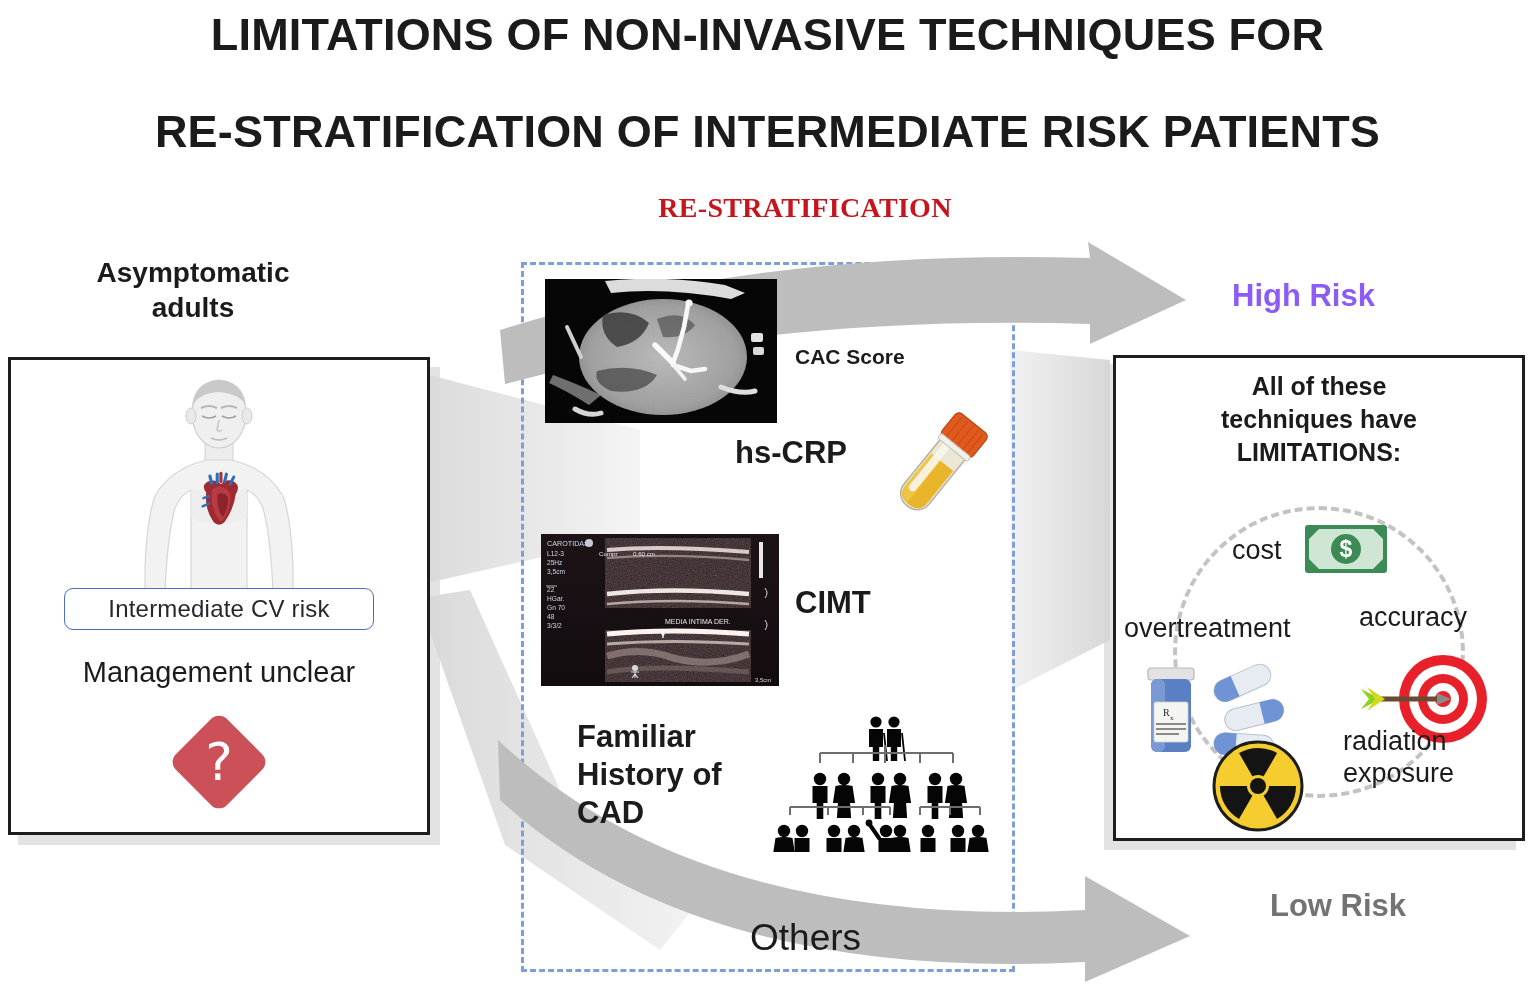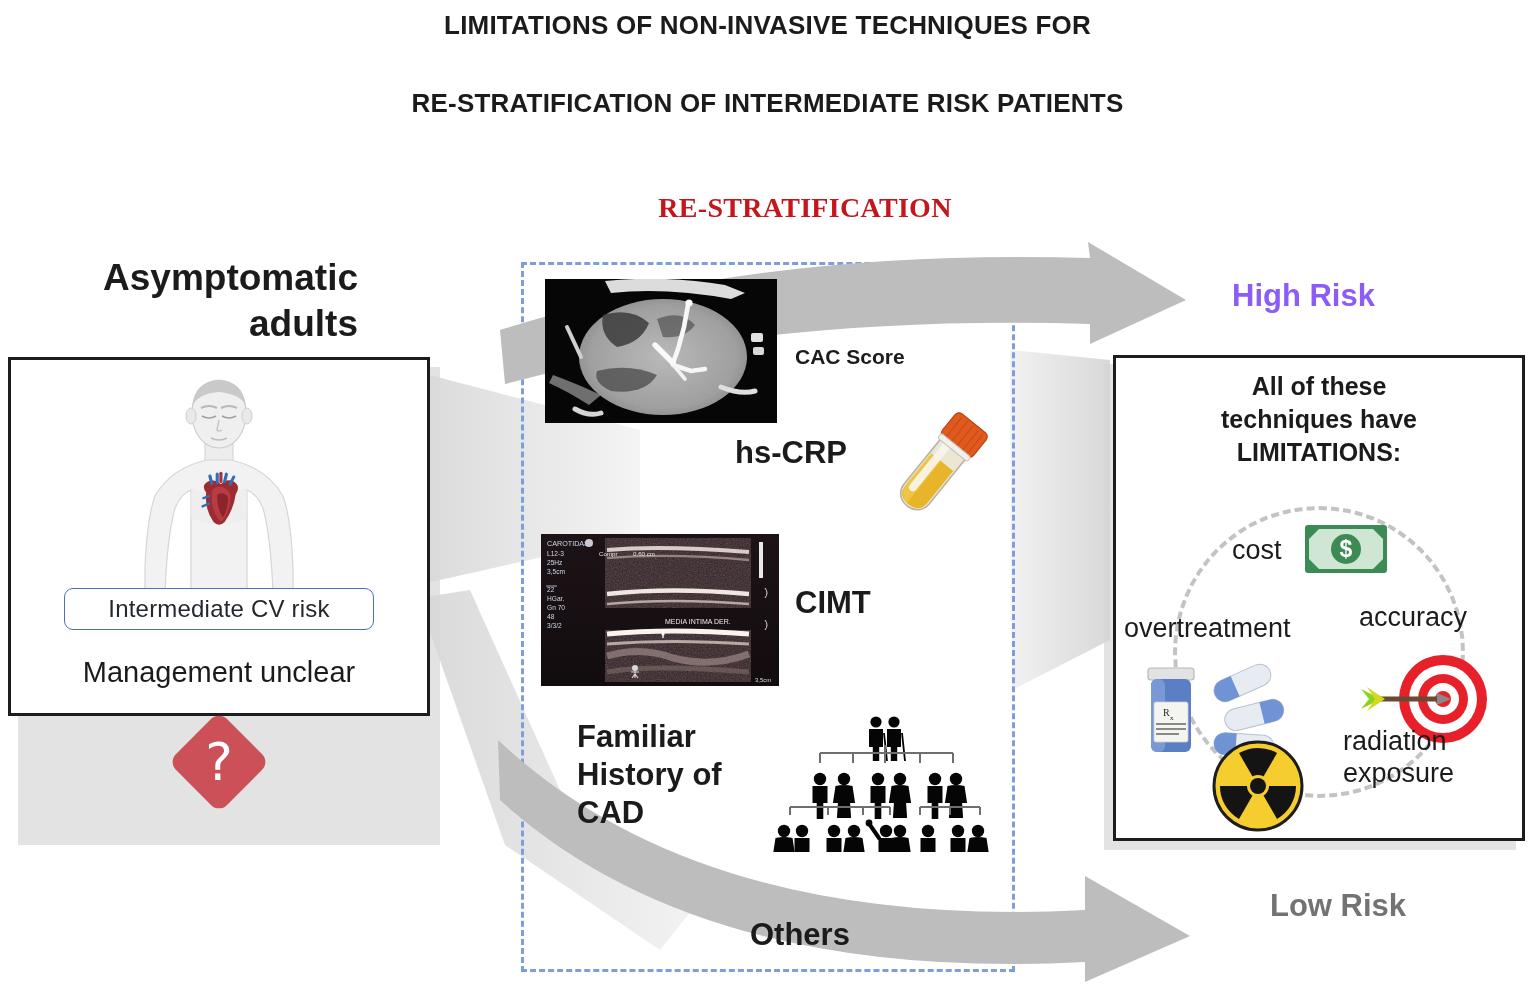--- a/index.html
+++ b/index.html
@@ -8,45 +8,45 @@
     background: #ffffff;
     font-family: "Liberation Sans", sans-serif;
     overflow: hidden;
   }
   #stage { position: relative; width: 1535px; height: 988px; background:#fff; }
 
   
   .title-block { position:absolute; top:4px; left:0; width:1535px; text-align:center; }
   .title-line {
     font-weight: 700;
-    font-size: 26px;
+    font-size: 45px;
     letter-spacing: 0.2px;
     color: #1b1b1b;
     line-height: 1.0;
   }
   .title-line.l1 { margin-top: 8px; }
   .title-line.l2 { margin-top: 52px; }
 
   
   .restrat {
     position:absolute; left:625px; top:192px; width:360px;
     text-align:center;
     font-weight:700; font-size:28px; color:#c4161c;
     letter-spacing:0.3px;
     font-family:Liberation Serif, serif;
   }
 
   
   .asym-label {
     position:absolute; left:28px; top:255px; width:330px;
-    text-align:right; font-weight:700; font-size:37px; color:#1b1b1b;
+    text-align:center; font-weight:700; font-size:28px; color:#1b1b1b;
     line-height:1.25;
   }
   .left-box {
-    position:absolute; left:8px; top:357px; width:422px; height:359px;
+    position:absolute; left:8px; top:357px; width:422px; height:478px;
     border: 3px solid #1d1d1d; background:#fff; z-index:6;
   }
   .left-box-shadow {
     position:absolute; left:18px; top:367px; width:422px; height:478px;
     background:#e3e3e3; z-index:2;
   }
   .torso-wrap {
     position:absolute; left:50%; top:8px; transform:translateX(-50%);
     width:180px; height:225px;
   }
@@ -101,21 +101,21 @@
   .lbl-cimt {
     position:absolute; left:795px; top:585px;
     font-weight:700; font-size:31px; color:#1b1b1b; z-index:10;
   }
   .lbl-fam {
     position:absolute; left:577px; top:718px; width:210px;
     font-weight:700; font-size:31px; color:#1b1b1b; line-height:1.22; z-index:10;
   }
   .lbl-others {
     position:absolute; left:750px; top:917px;
-    font-weight:700; font-size:31px; color:#1b1b1b; z-index:12;
+    font-weight:400; font-size:37px; color:#1b1b1b; z-index:12;
   }
   .tube-wrap { position:absolute; left:876px; top:408px; width:120px; height:125px; z-index:10; }
   .family-wrap { position:absolute; left:768px; top:697px; width:235px; height:155px; z-index:10; }
 
   
   .risk-high {
     position:absolute; left:1232px; top:278px;
     font-weight:700; font-size:31px; color:#8b5cf6; z-index:12;
   }
   .risk-low {

